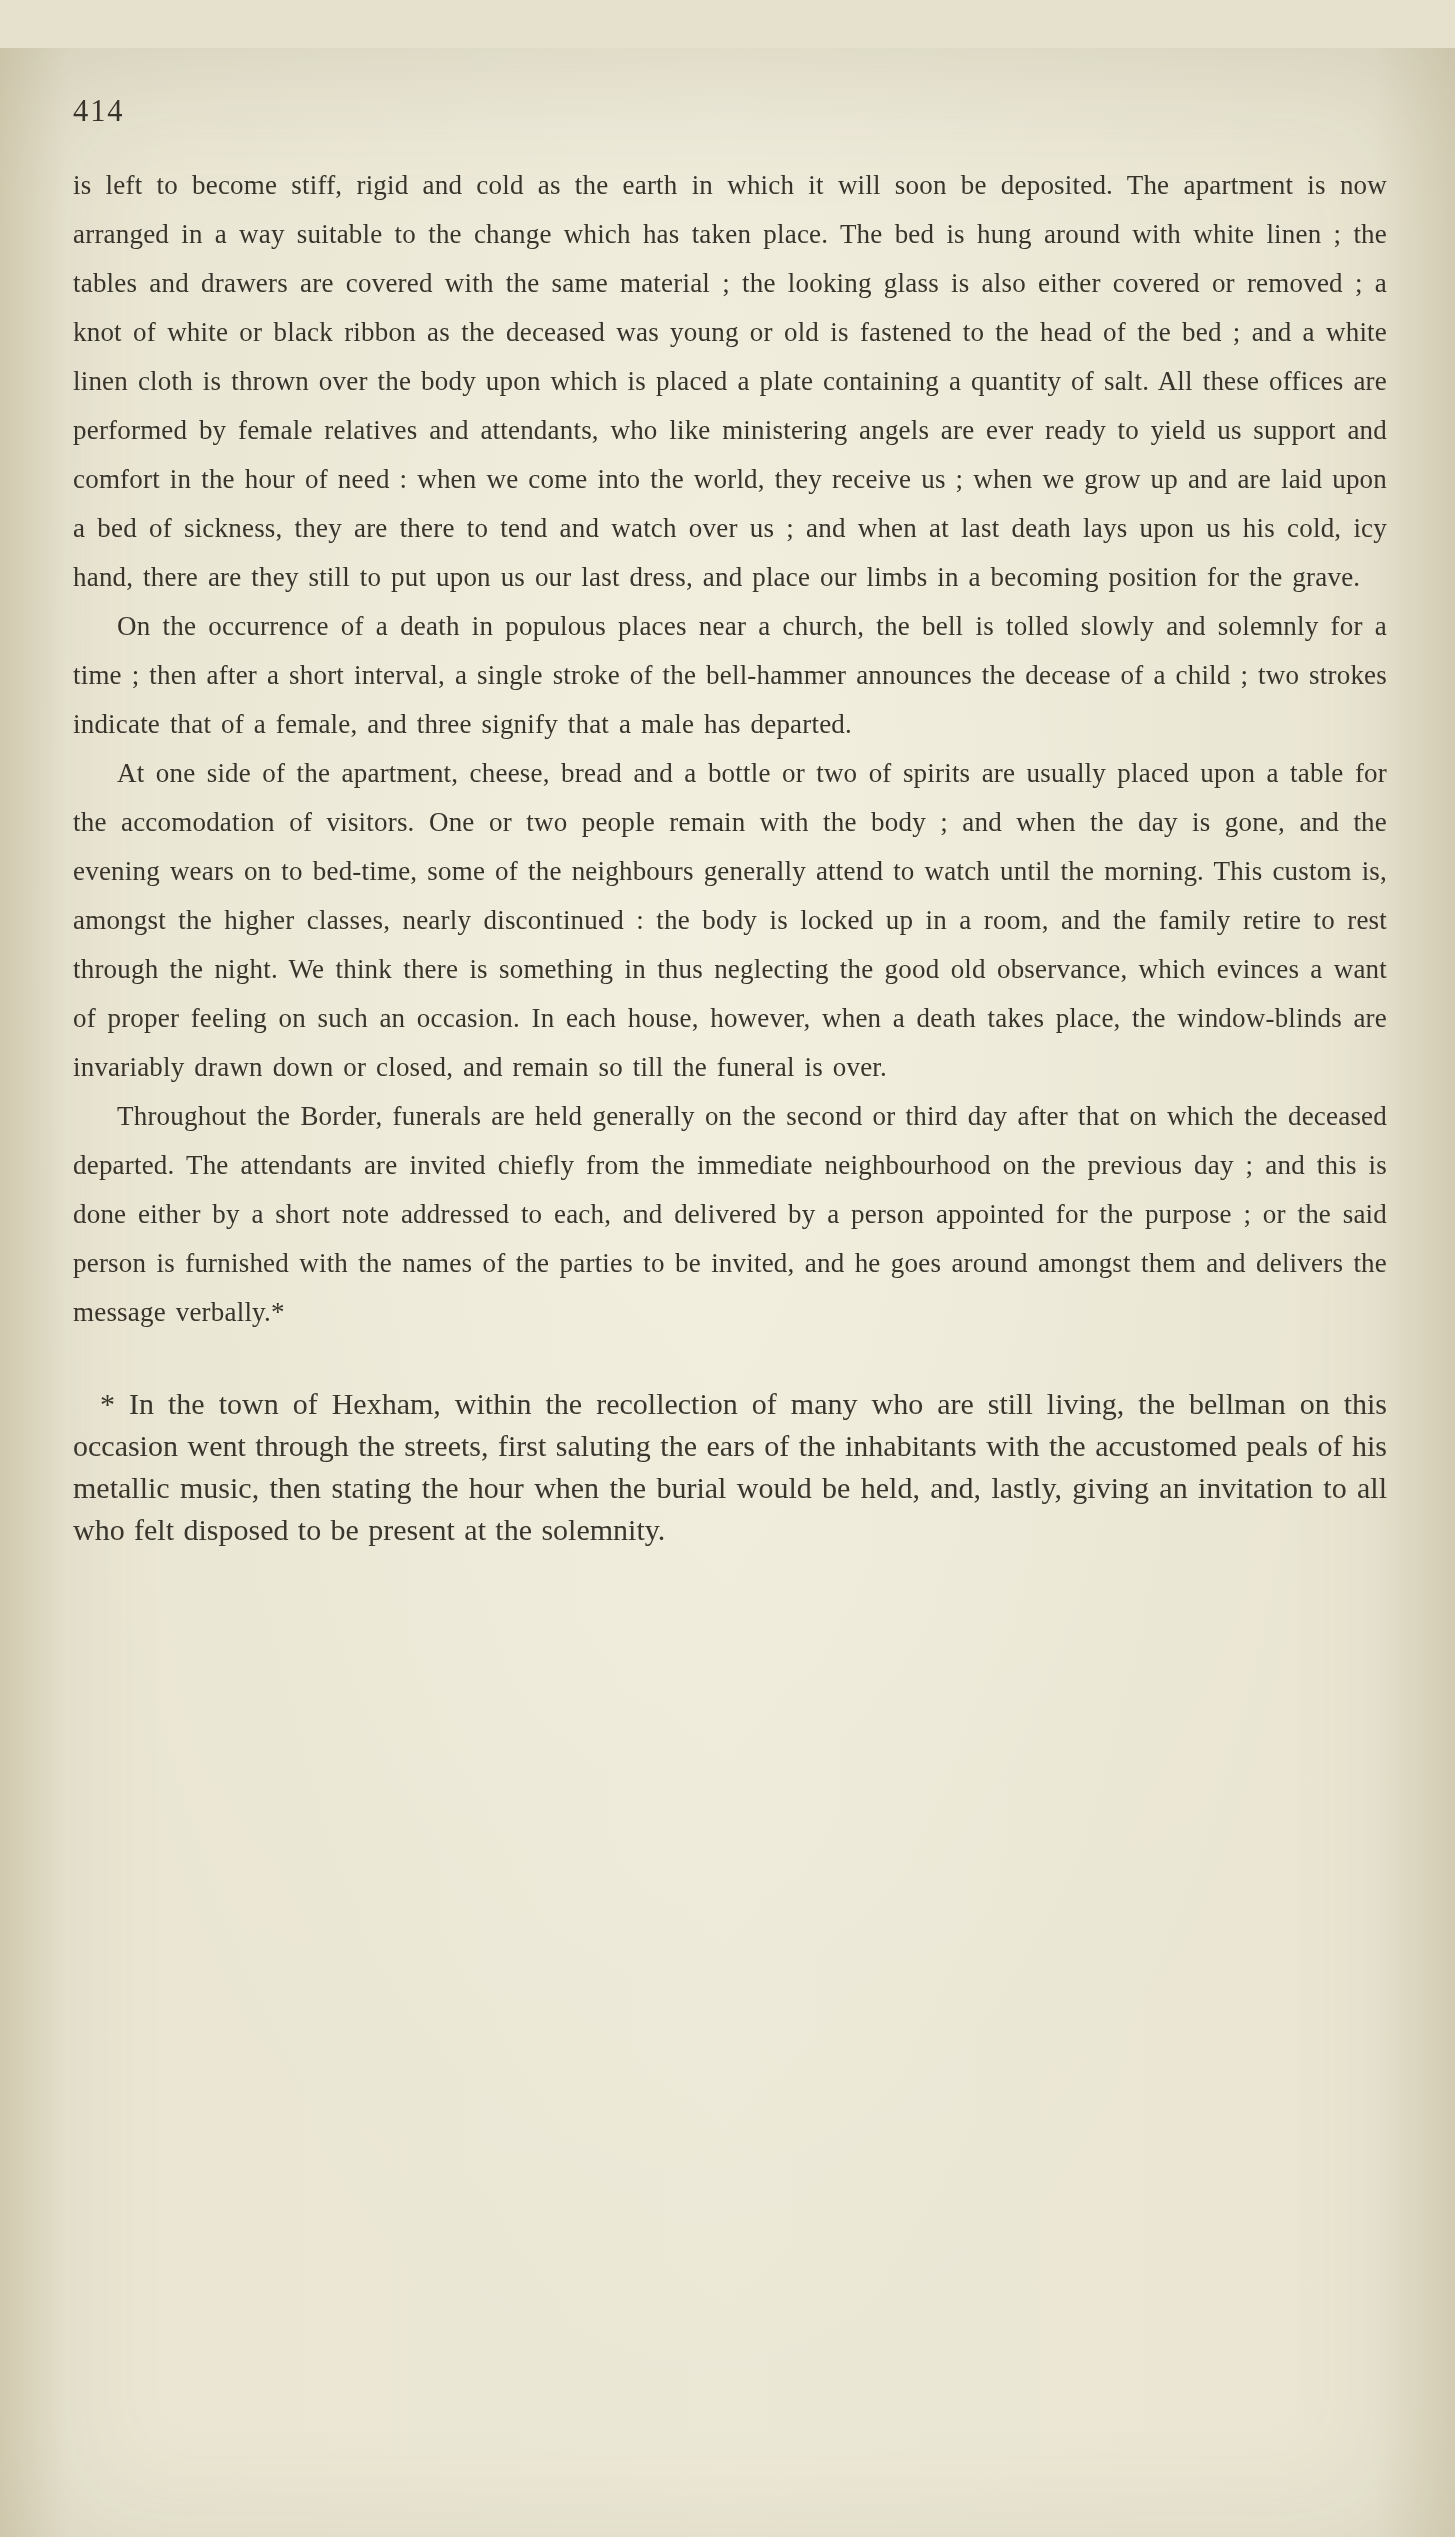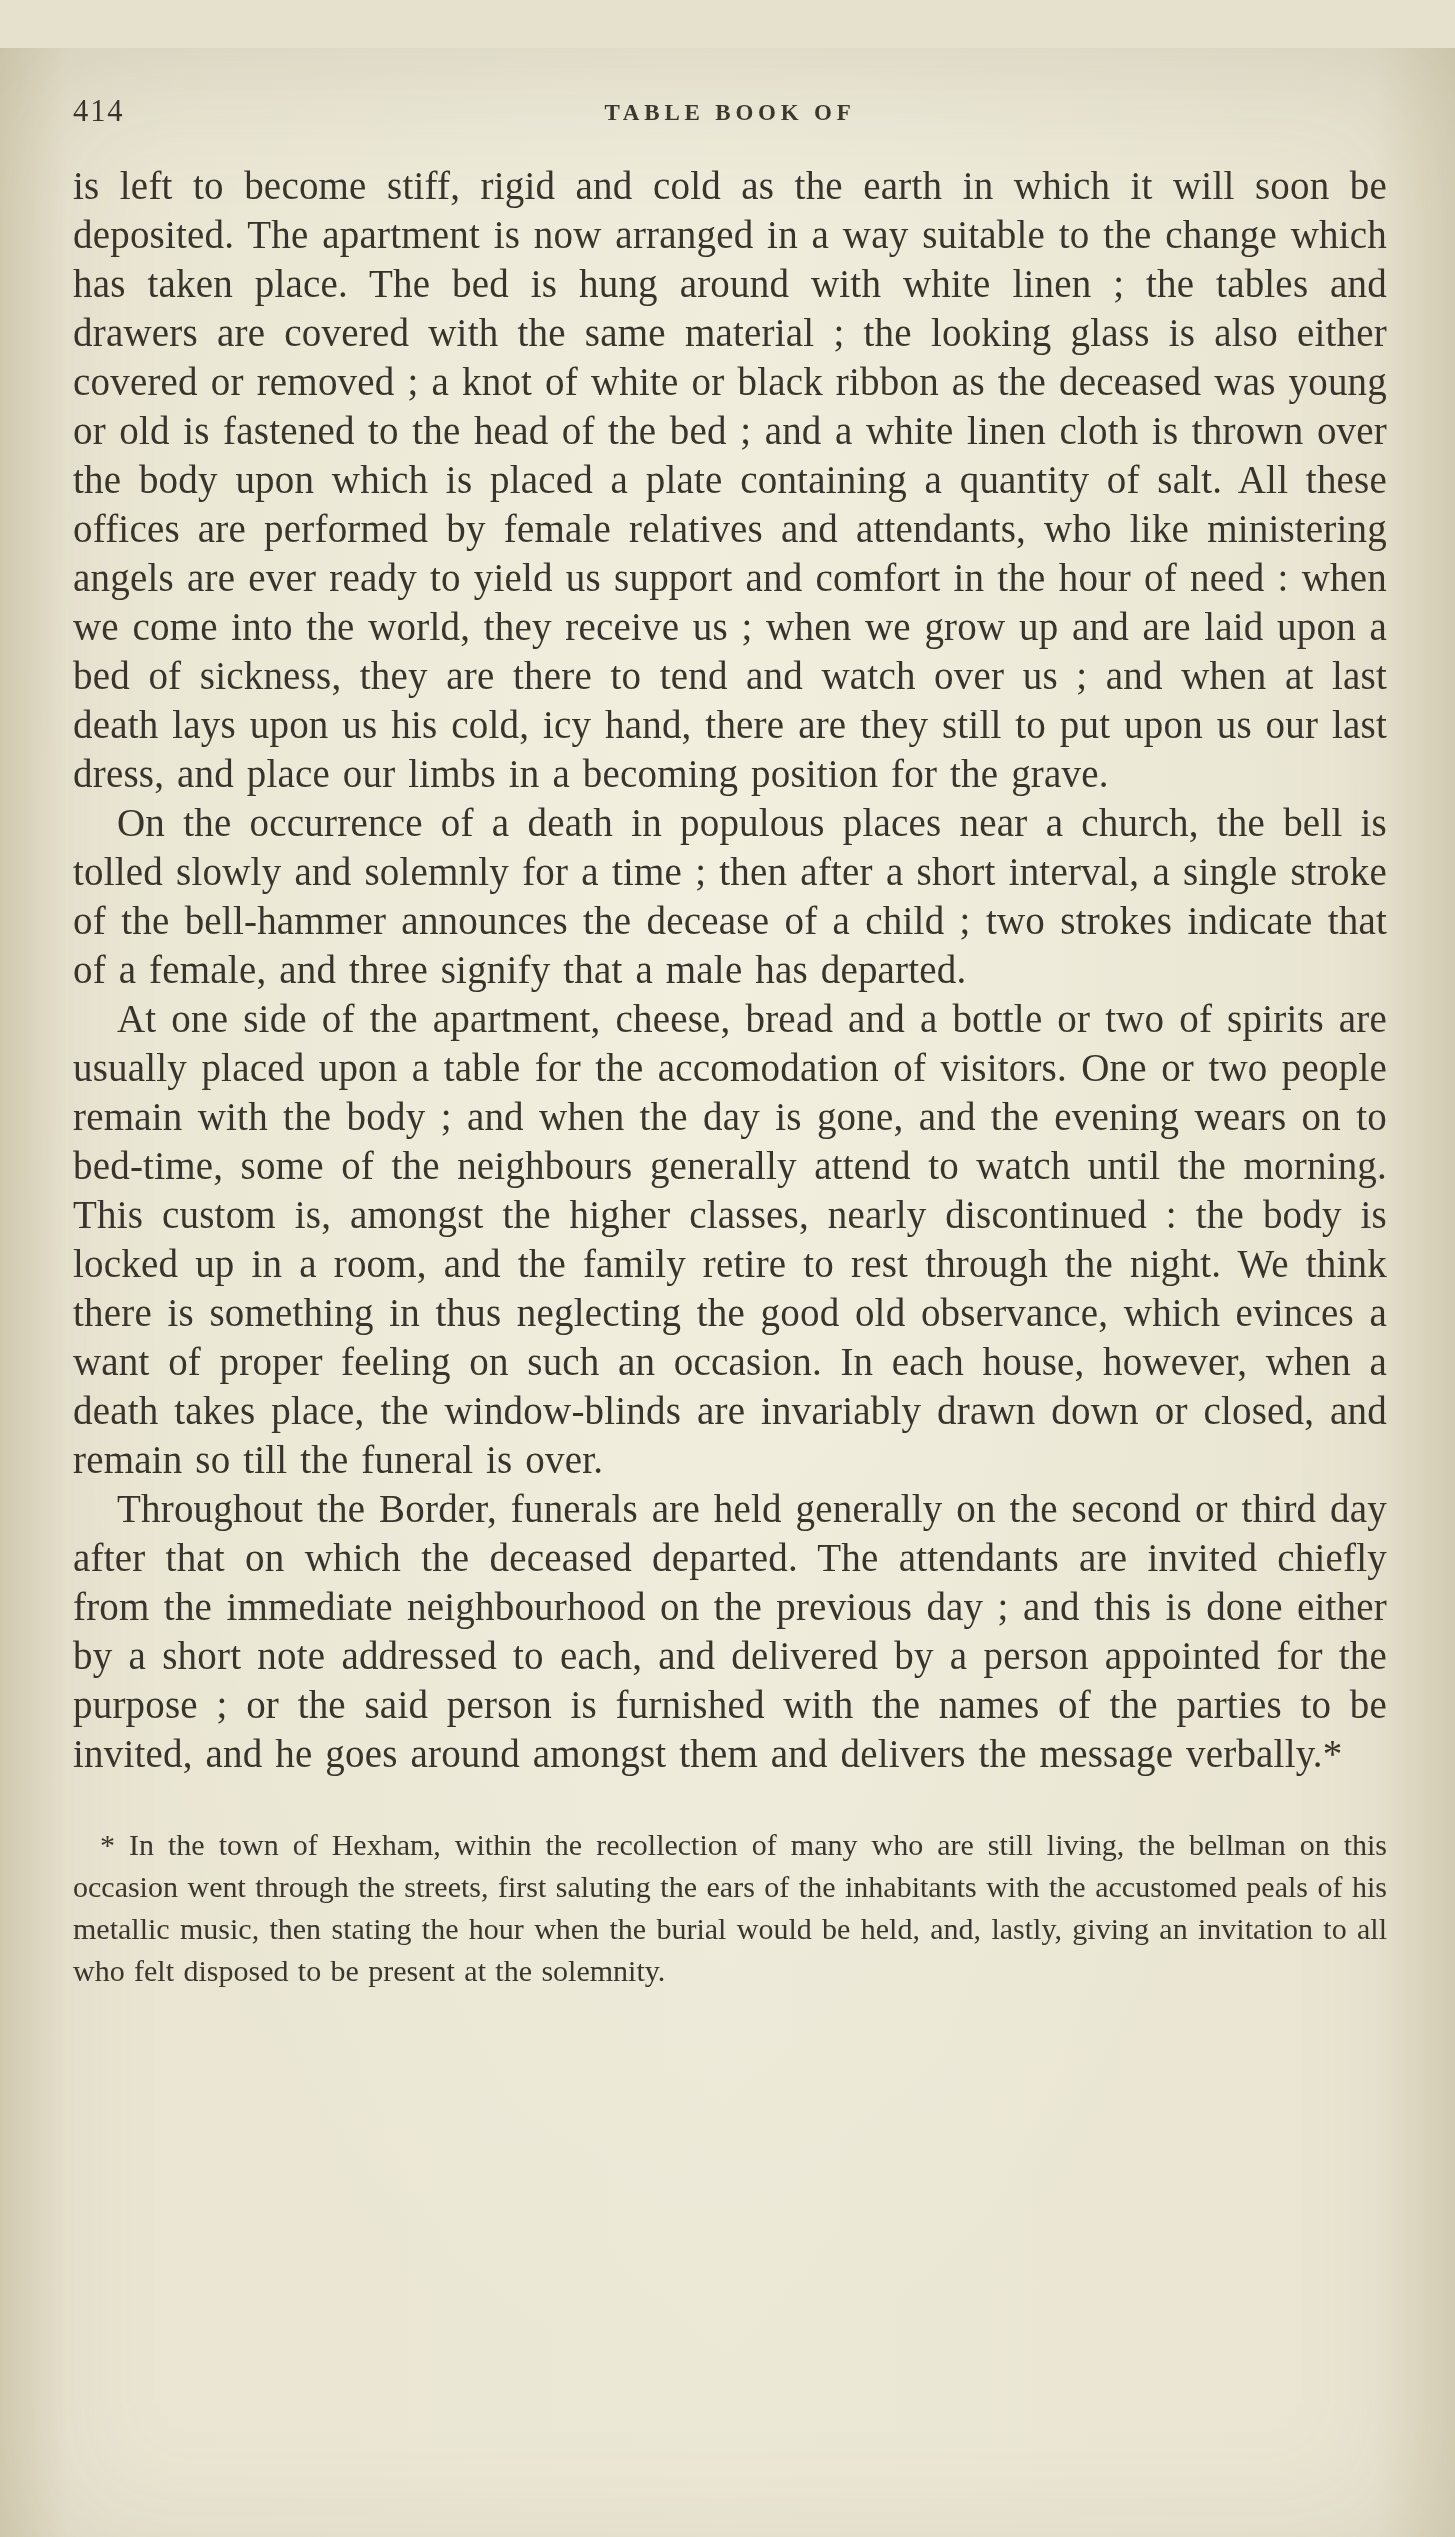--- a/index.html
+++ b/index.html
@@ -46,21 +46,21 @@
     text-align: center;
     font-size: 23px;
     font-weight: bold;
     letter-spacing: 4.8px;
     padding-top: 7.6px;
     color: #3c382e;
   }
 
   
   .body-text {
-    font-size: 39px;
+    font-size: 27px;
     line-height: 49px;
     text-align: justify;
     word-spacing: 2.9px;
     letter-spacing: 0.2px;
   }
   .para { text-indent: 44px; }
   .para.no-indent { text-indent: 0; }
 
   
   .footnote {
@@ -73,21 +73,20 @@
   }
   .footnote-text { text-indent: 27px; }
 </style>
 </head>
 <body>
 
 <div class="page">
 
   <header class="running-head">
     <span class="page-number">414</span>
-    <span class="header-title">TABLE BOOK OF</span>
   </header>
 
   <main class="body-text">
     <p class="para no-indent">is left to become stiff, rigid and cold as the earth in which it will soon be deposited.  The apartment is now arranged in a way suitable to the change which has taken place.  The bed is hung around with white linen ; the tables and drawers are covered with the same material ; the looking glass is also either covered or removed ; a knot of white or black ribbon as the deceased was young or old is fastened to the head of the bed ; and a white linen cloth is thrown over the body upon which is placed a plate containing a quantity of salt.  All these offices are performed by female relatives and attendants, who like ministering angels are ever ready to yield us support and comfort in the hour of need : when we come into the world, they receive us ; when we grow up and are laid upon a bed of sickness, they are there to tend and watch over us ; and when at last death lays upon us his cold, icy hand, there are they still to put upon us our last dress, and place our limbs in a becoming position for the grave.</p>
     <p class="para">On the occurrence of a death in populous places near a church, the bell is tolled slowly and solemnly for a time ; then after a short interval, a single stroke of the bell-hammer announces the decease of a child ; two strokes indicate that of a female, and three signify that a male has departed.</p>
     <p class="para">At one side of the apartment, cheese, bread and a bottle or two of spirits are usually placed upon a table for the accomodation of visitors.  One or two people remain with the body ; and when the day is gone, and the evening wears on to bed-time, some of the neighbours generally attend to watch until the morning.  This custom is, amongst the higher classes, nearly discontinued : the body is locked up in a room, and the family retire to rest through the night.  We think there is something in thus neglecting the good old observance, which evinces a want of proper feeling on such an occasion.  In each house, however, when a death takes place, the window-blinds are invariably drawn down or closed, and remain so till the funeral is over.</p>
     <p class="para">Throughout the Border, funerals are held generally on the second or third day after that on which the deceased departed.  The attendants are invited chiefly from the immediate neighbourhood on the previous day ; and this is done either by a short note addressed to each, and delivered by a person appointed for the purpose ; or the said person is furnished with the names of the parties to be invited, and he goes around amongst them and delivers the message verbally.*</p>
   </main>
 
   <footer class="footnote">

